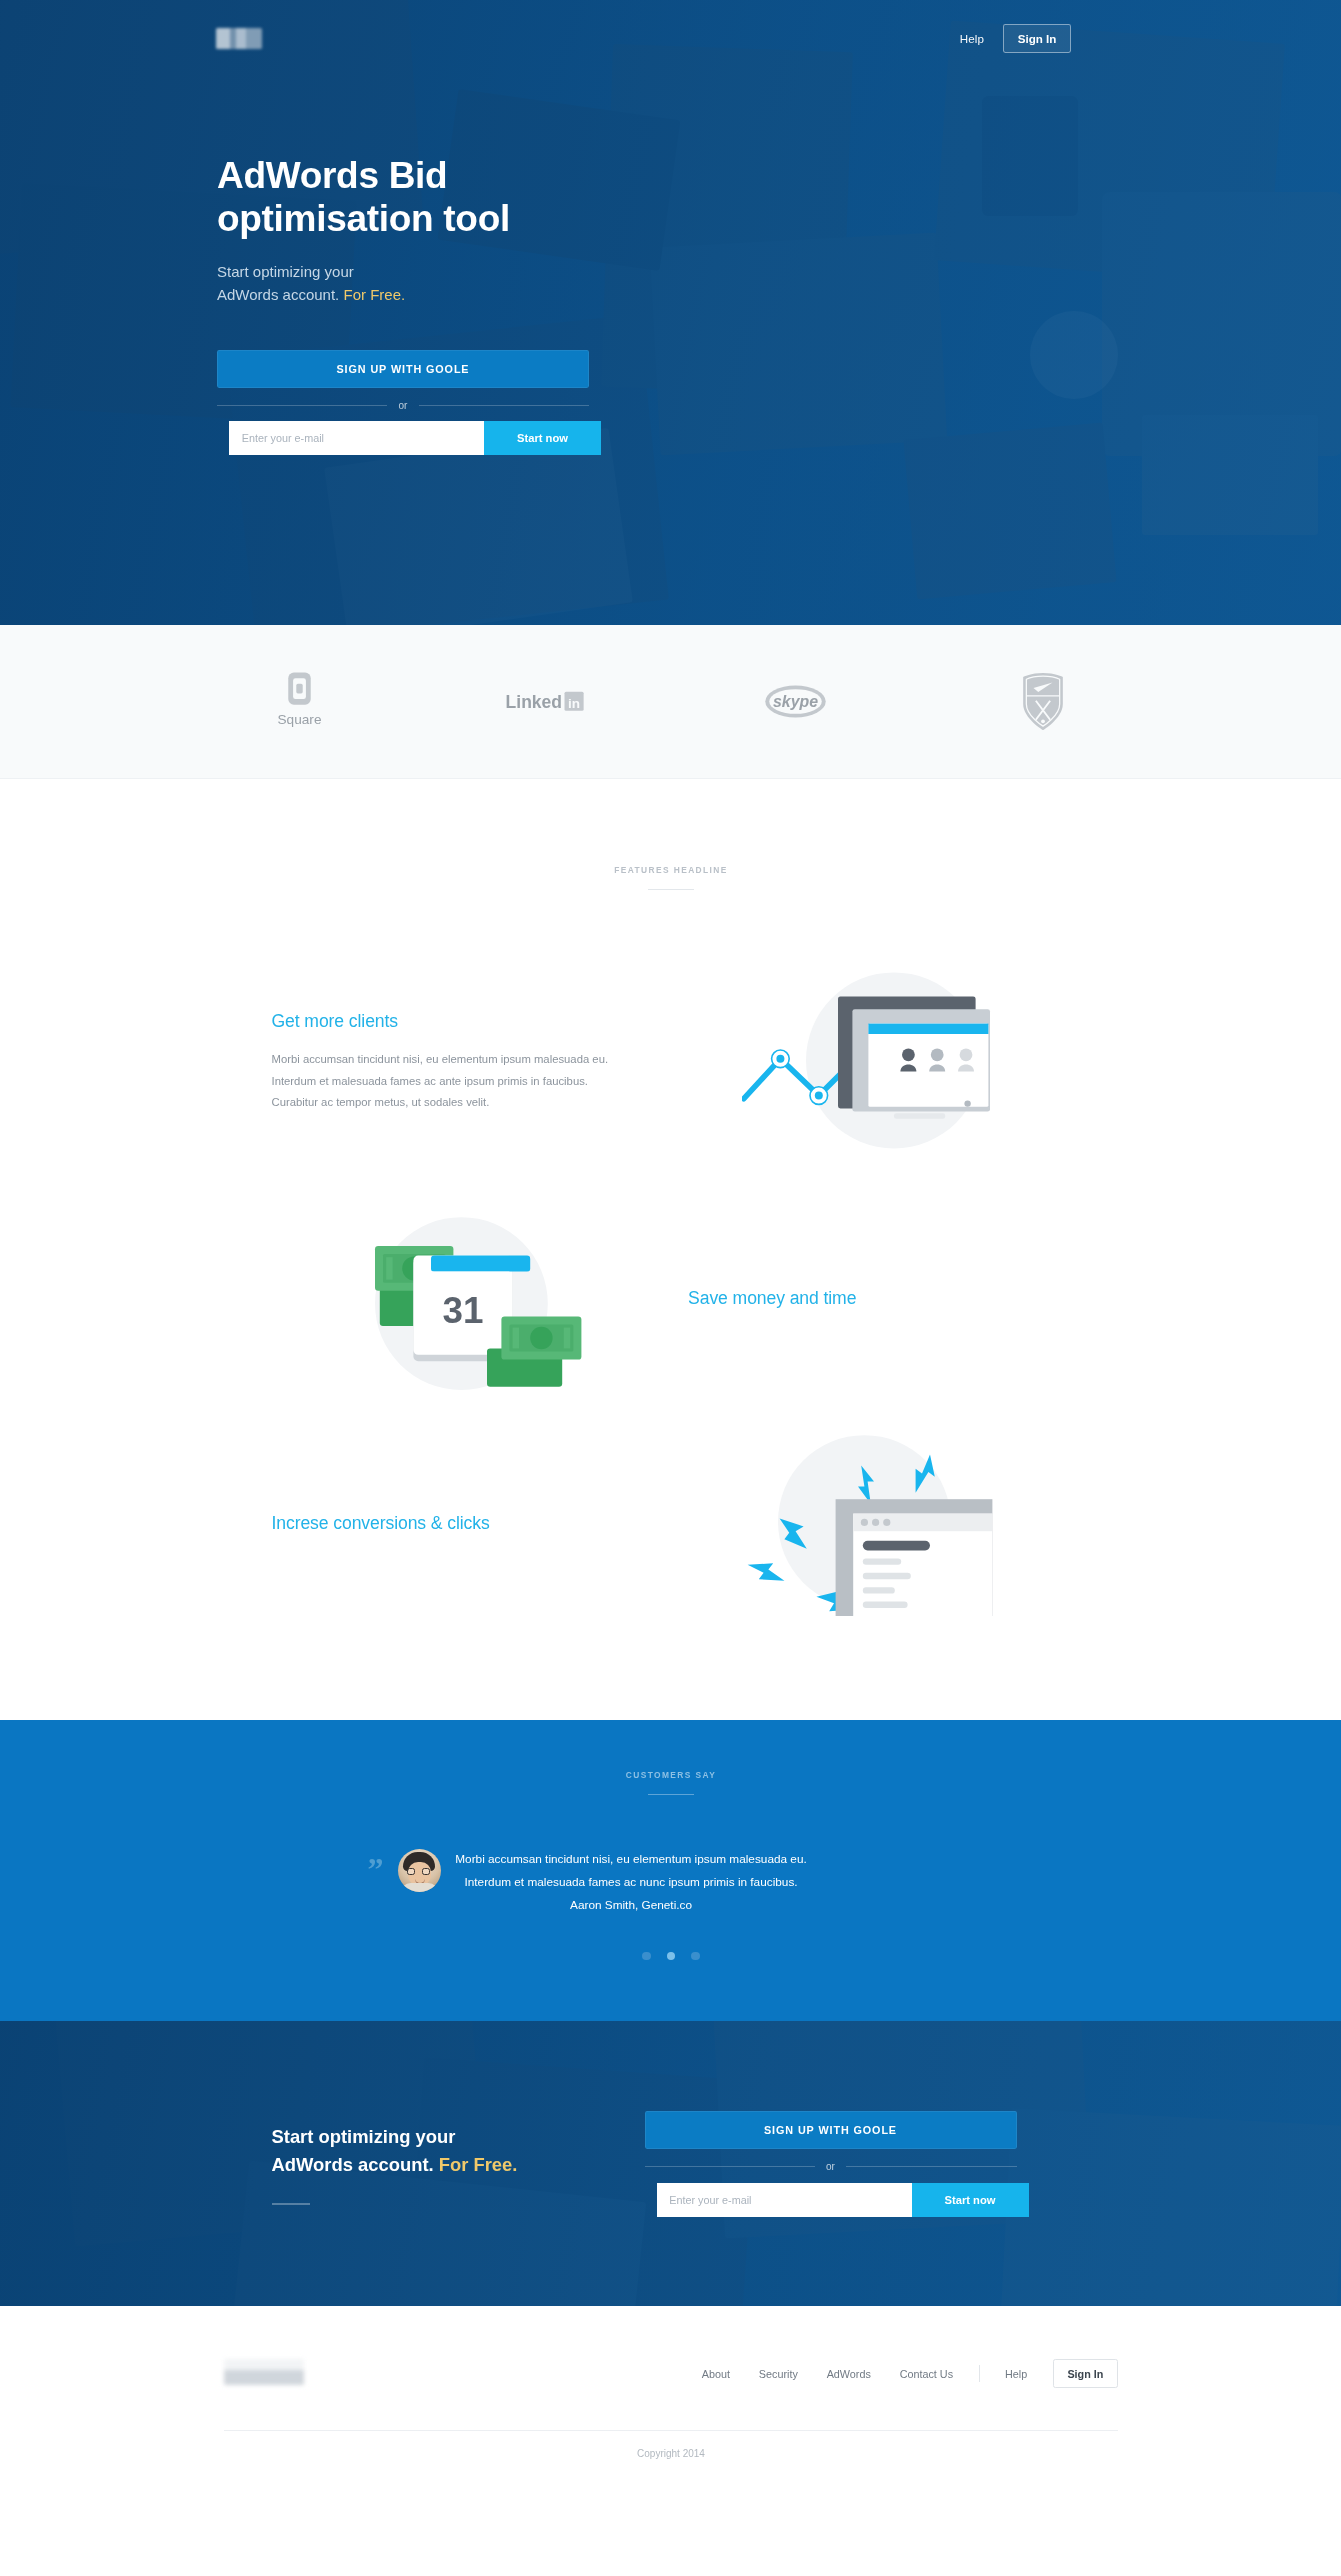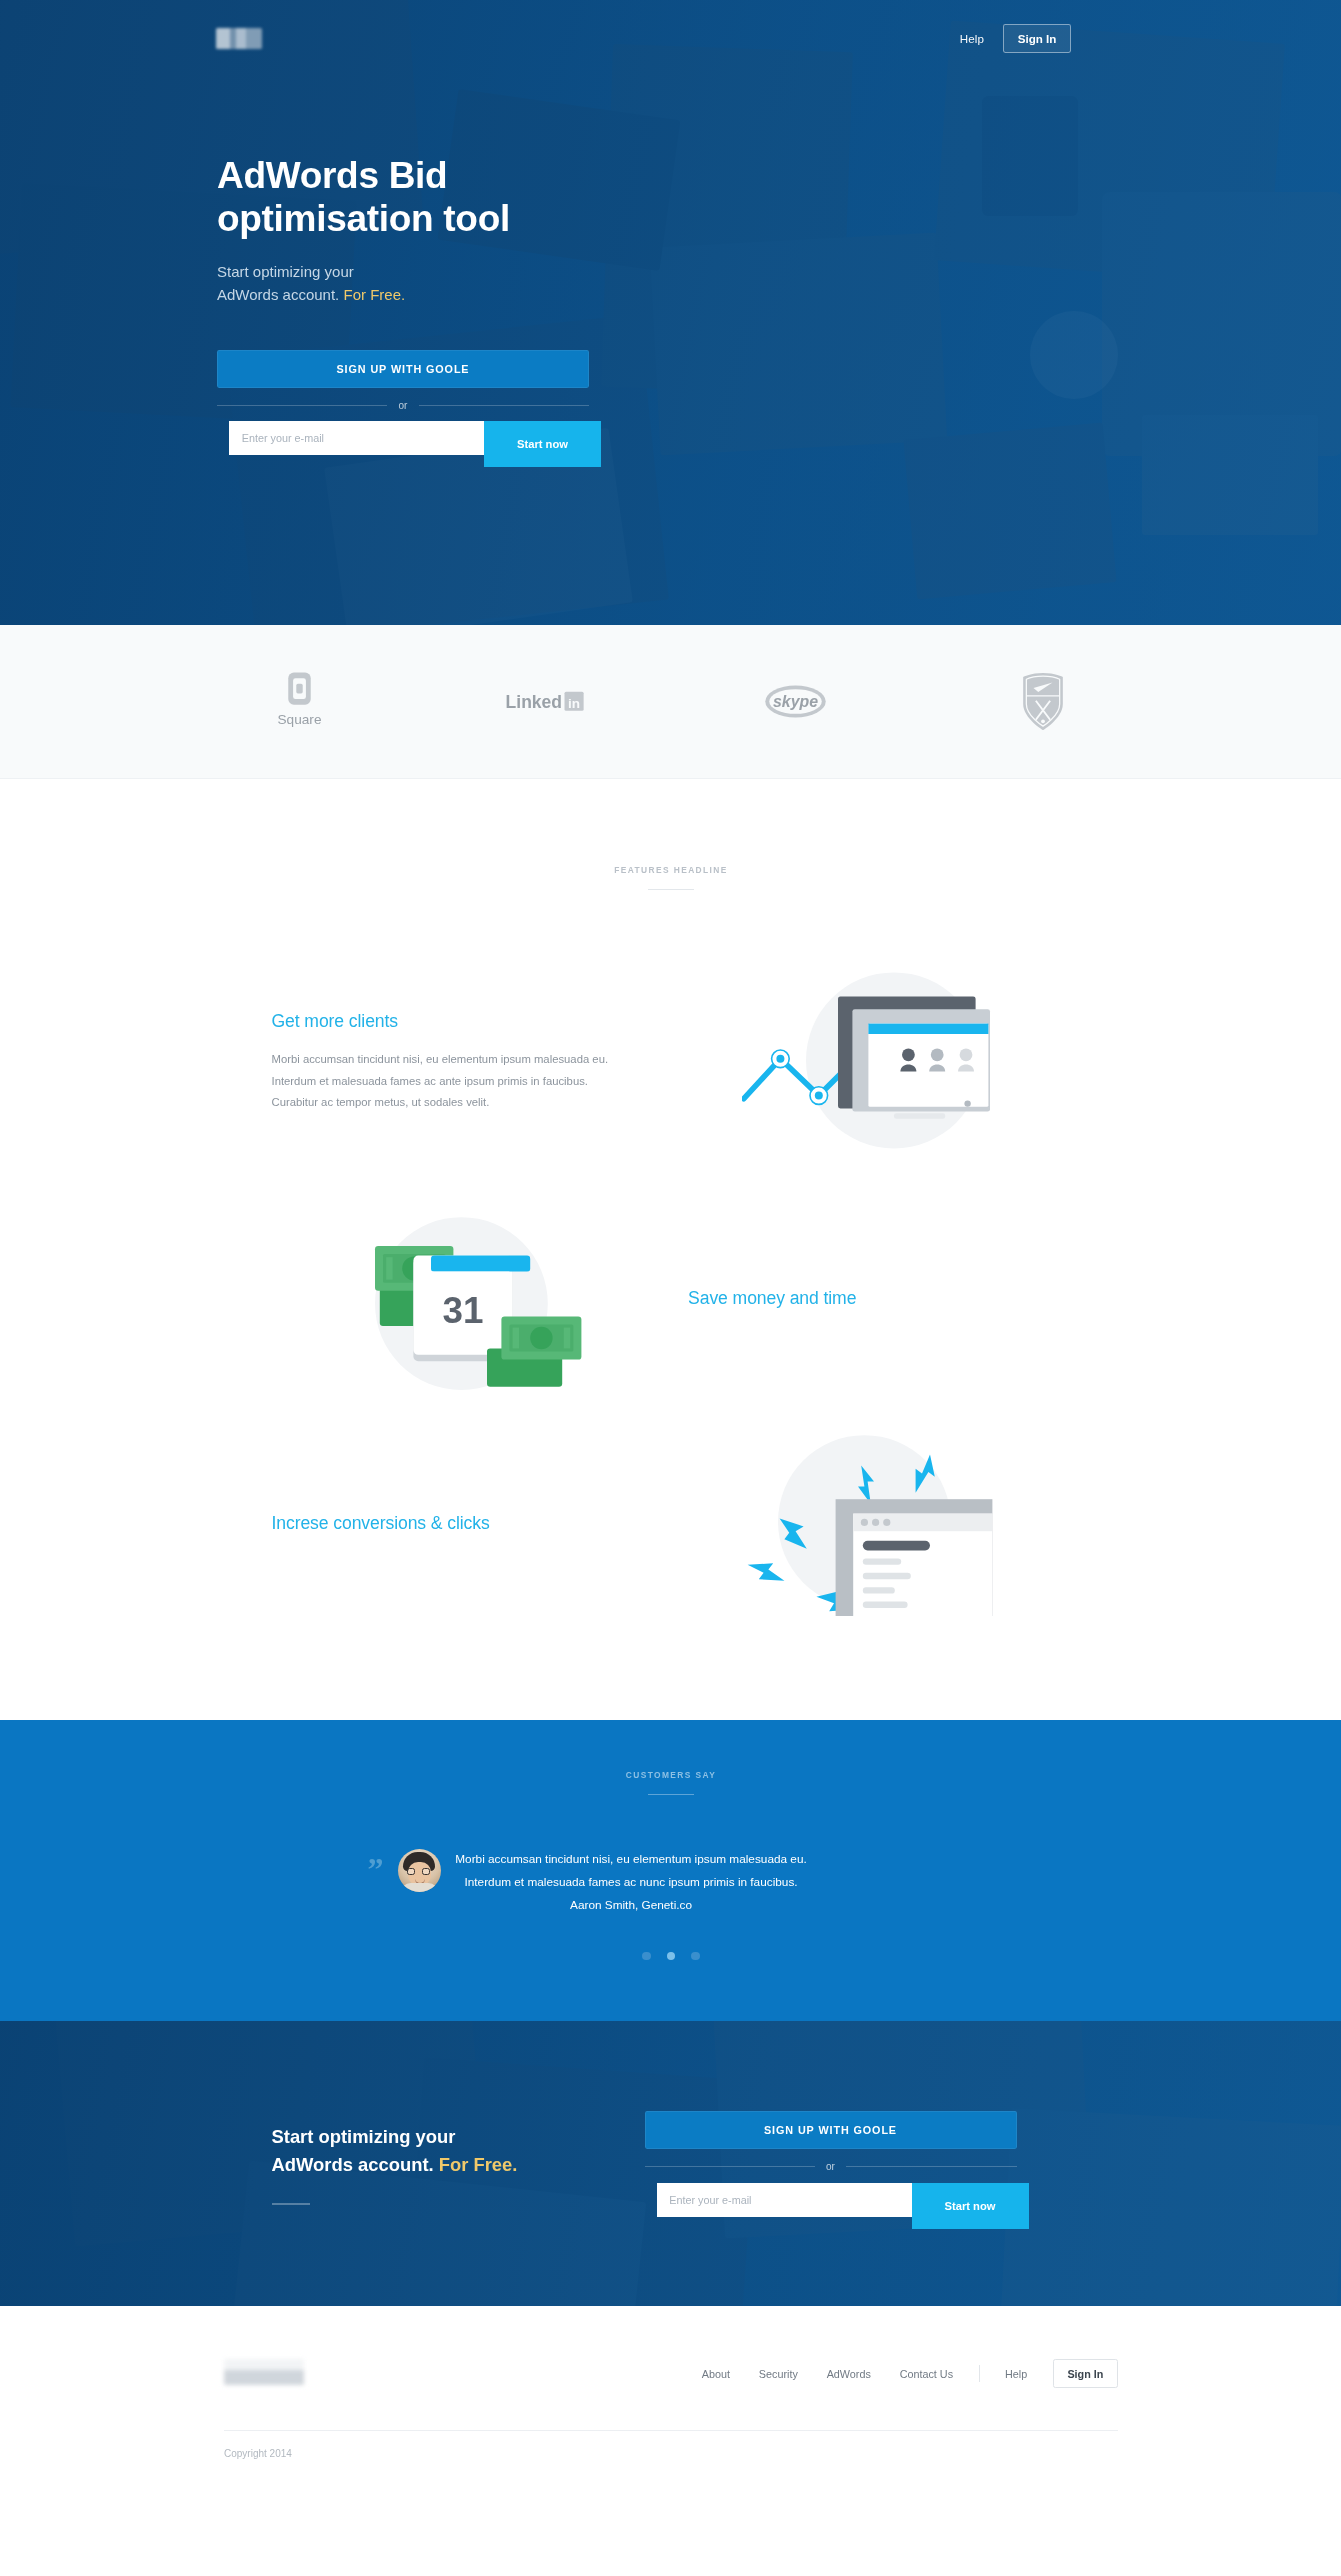--- a/index.html
+++ b/index.html
@@ -86,21 +86,21 @@
 
   .signup-row { display: flex; width: 372px; height: 34px; margin-left: 12px; }
   .email-input {
     flex: 1; height: 34px; border: none; outline: none;
     background: #ffffff; padding: 0 12.8px;
     font-family: "Liberation Sans", sans-serif;
     font-size: 10.8px; color: #4c5763;
   }
   .email-input::placeholder { color: #aab3bd; }
   .btn-start {
-    width: 117px; height: 46px; border: none; cursor: pointer;
+    width: 117px; height: 34px; border: none; cursor: pointer;
     background: #16b4ec; color: #ffffff;
     font-size: 11.2px; font-weight: 700;
     font-family: "Liberation Sans", sans-serif;
   }
 
   
   .logos {
     height: 154px; background: #f8fafb;
     border-bottom: 0.8px solid #eef1f4;
     display: flex; align-items: center; justify-content: center; gap: 128px;
@@ -214,21 +214,21 @@
   .footer-sep { width: 0.8px; height: 17.6px; background: #e2e6ea; margin: 0 11.2px; }
   .btn-signin-footer {
     color: #3c454e; font-size: 10.8px; font-weight: 700;
     border: 0.8px solid #dfe3e7; border-radius: 2.4px;
     padding: 7.2px 13.6px; margin-left: 11.2px; background: #ffffff; cursor: pointer;
     font-family: "Liberation Sans", sans-serif;
   }
   .footer-rule { width: 894px; margin: 42px auto 0; height: 0.8px; background: #eceff2; }
   .copyright {
     width: 894px; margin: 0 auto; padding: 17.6px 0 32px;
-    text-align: left; color: #b2b9c0; font-size: 10px;
+    text-align: center; color: #b2b9c0; font-size: 10px;
   }
 </style>
 </head>
 <body>
 
 <div class="page">
 
   <section class="hero">
     <div class="hero-photo">
       <div class="hp" style="left:-32px;top:-24px;width:447px;height:264px;background:#2a4a68;transform:rotate(-4deg);"></div>

